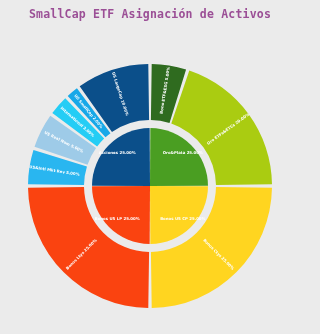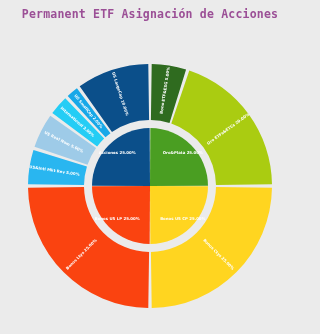--- a/index.html
+++ b/index.html
@@ -49,21 +49,21 @@
     text-anchor: middle;
     dominant-baseline: middle;
     paint-order: stroke;
   }
 </style>
 </head>
 <body>
 
 <div id="chart-root">
 
-  <div id="chart-title">Permanent ETF Asignación de Acciones</div>
+  <div id="chart-title">SmallCap ETF Asignación de Activos</div>
 
   <svg class="sunburst" viewBox="0 0 300 334">
     <g id="outer-group">
         <path d="M 151.70338600137572 64.01189207086489 A 122 122 0 0 1 186.07638210537368 69.45603982107407 L 169.5167313029071 122.95162809992533 A 66 66 0 0 0 150.9215039023836 120.00643341538591 Z" fill="#2f6b1f"></path>
         <path d="M 189.31641481812235 70.50879026588504 A 122 122 0 0 1 271.98810792913514 184.29661399862428 L 215.9935665846141 185.0784960976164 A 66 66 0 0 0 171.26953588521374 123.52114883236405 Z" fill="#aacc11"></path>
         <path d="M 271.98810792913514 187.70338600137572 A 122 122 0 0 1 151.70338600137578 307.98810792913514 L 150.92150390238362 251.9935665846141 A 66 66 0 0 0 215.9935665846141 186.9215039023836 Z" fill="#ffd520"></path>
         <path d="M 148.29661399862428 307.98810792913514 A 122 122 0 0 1 28.01189207086489 187.70338600137575 L 84.00643341538591 186.9215039023836 A 66 66 0 0 0 149.0784960976164 251.9935665846141 Z" fill="#fa4310"></path>
         <path d="M 28.01189207086489 184.29661399862428 A 122 122 0 0 1 33.45603982107406 149.92361789462637 L 86.9516280999253 166.48326869709297 A 66 66 0 0 0 84.00643341538591 185.0784960976164 Z" fill="#29b6f0"></path>
         <path d="M 34.508790265885054 146.68358518187762 A 122 122 0 0 1 50.308322403114374 115.67525742728515 L 96.06843670988155 147.95546713279361 A 66 66 0 0 0 87.52114883236405 164.73046411478626 Z" fill="#9ecbe8"></path>
         <path d="M 52.31077274425459 112.9191209810984 A 122 122 0 0 1 65.25167880400241 98.24054435868447 L 104.15254754970623 138.52357317764898 A 66 66 0 0 0 97.15172951738364 146.46444249797128 Z" fill="#24cdf5"></path>

